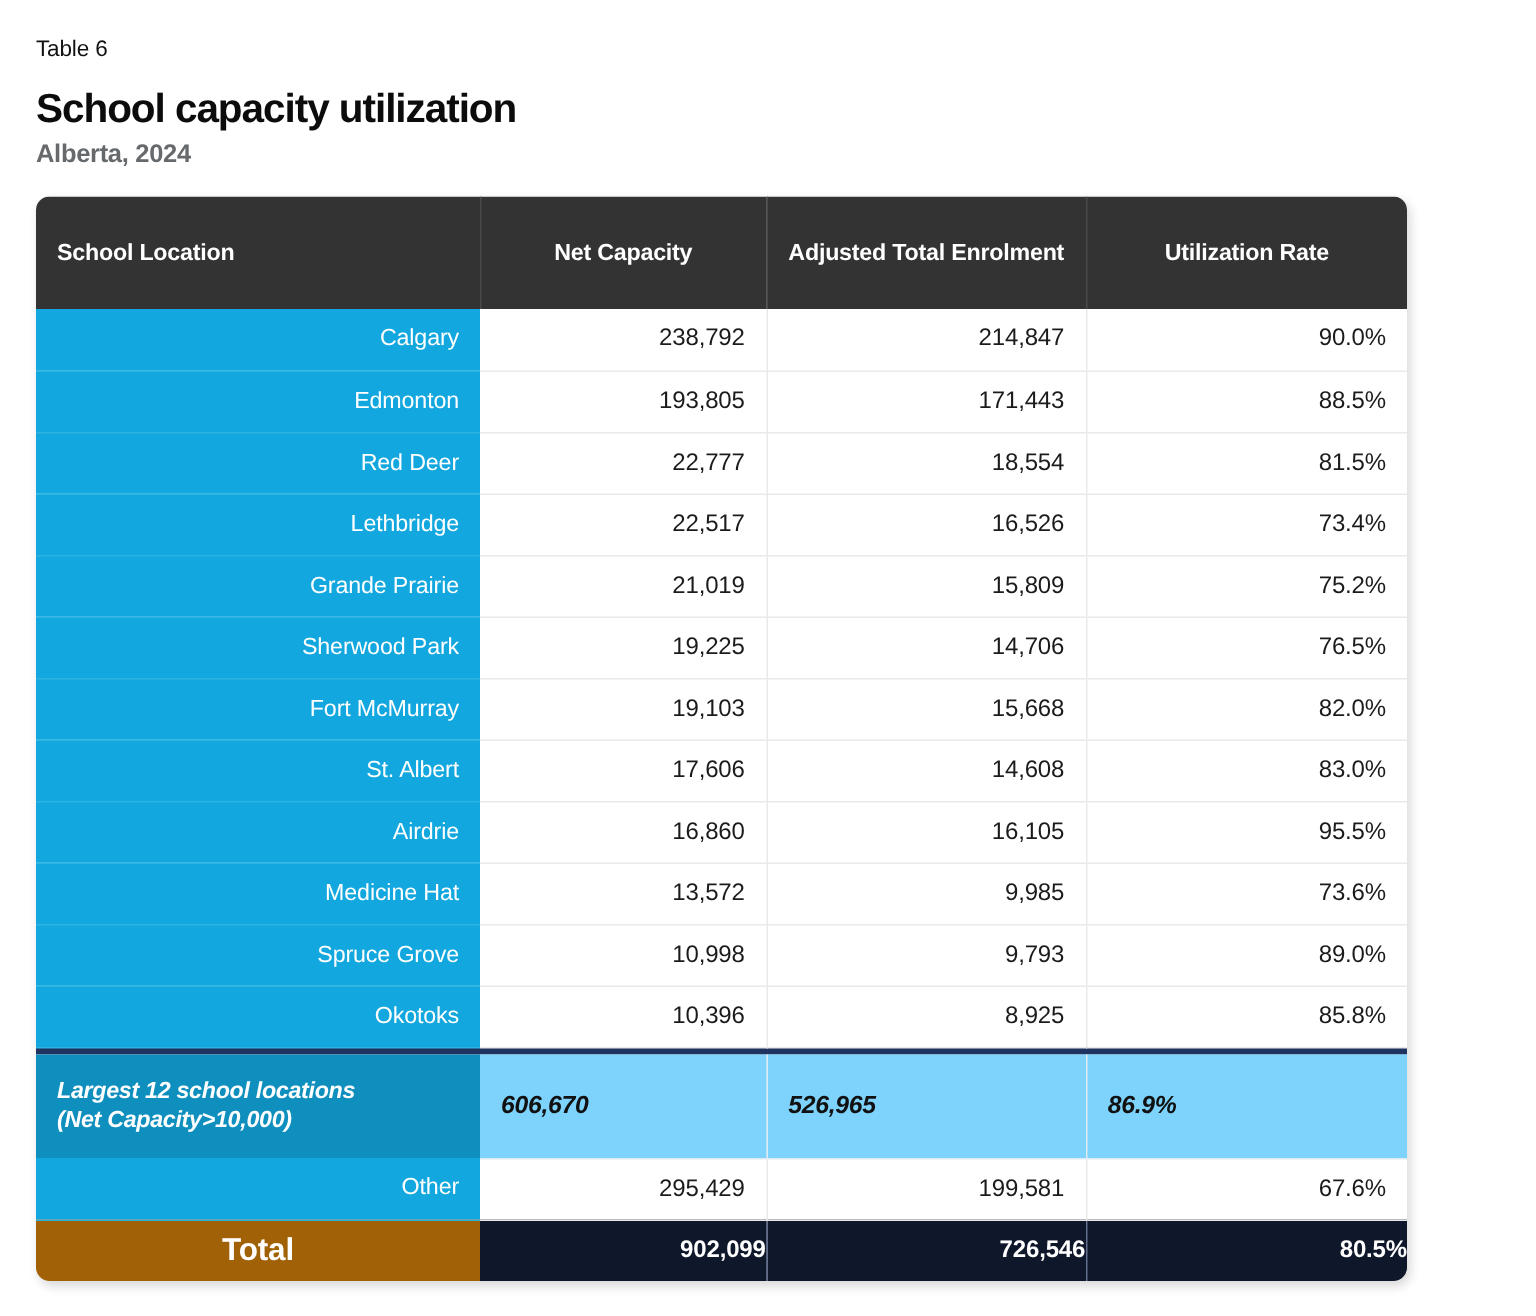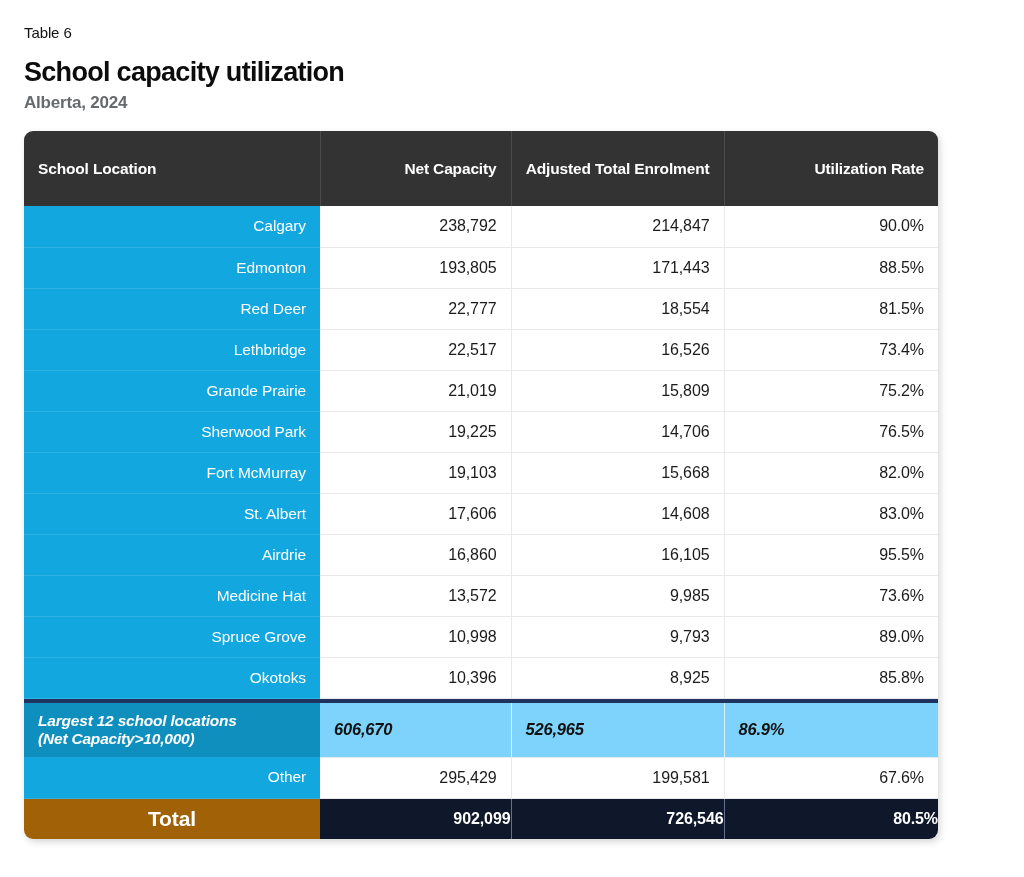--- a/index.html
+++ b/index.html
@@ -60,21 +60,21 @@
     color: #ffffff;
     font-size: 15.5px;
     font-weight: bold;
     letter-spacing: -0.15px;
     height: 75px;
     vertical-align: middle;
     padding: 0 14px;
     border-right: 1px solid #4a4a4a;
   }
   thead th.h-loc { text-align: left; }
-  thead th.h-num { text-align: right; line-height: 1.18; }
+  thead th.h-num { line-height: 1.18; }
   thead th:last-child { border-right: none; }
 
   
   tbody tr.data-row { height: 41px; }
   td.loc {
     background: #12a7de;
     color: #ffffff;
     font-size: 15.5px;
     font-weight: normal;
     text-align: right;
@@ -99,21 +99,21 @@
   
   tr.divider-row td {
     height: 5px;
     padding: 0;
     background: #1f3360;
     border: none;
   }
   tr.divider-row td.gapcell { background: #1f3360; }
 
   
-  tr.summary-row { height: 54px; padding-left: 44px; }
+  tr.summary-row { height: 69px; padding-left: 44px; }
   td.loc-summary {
     background: #0e8fbe;
     color: #ffffff;
     font-size: 15.5px;
     font-weight: bold;
     font-style: italic;
     line-height: 1.18;
     text-align: left;
     padding: 0 14px;
     vertical-align: middle;

